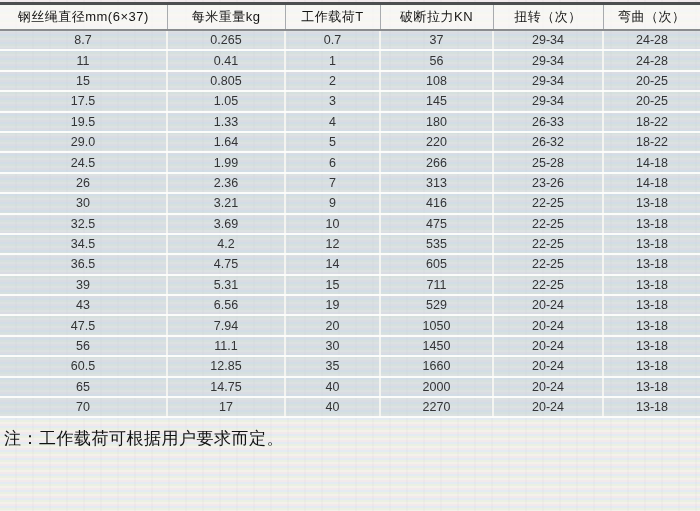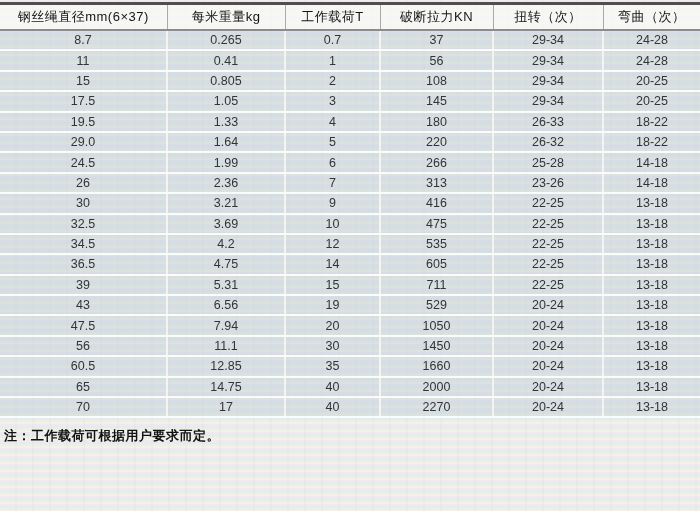--- a/index.html
+++ b/index.html
@@ -53,22 +53,22 @@
     border-bottom: 2px solid rgba(253,253,251,0.95);
     border-right: 2px solid rgba(246,246,242,0.9);
     font-size: 12.5px;
     color: #333436;
     text-align: center;
     vertical-align: middle;
   }
   tbody td:last-child { border-right: none; }
   .note {
     margin: 9px 0 0 4px;
-    font-size: 13px;
-    font-weight: bold;
+    font-size: 17px;
+    font-weight: normal;
     color: #121212;
     letter-spacing: 0.5px;
   }
   
   col.c0 { width: 167px; }
   col.c1 { width: 118px; }
   col.c2 { width: 95px;  }
   col.c3 { width: 113px; }
   col.c4 { width: 110px; }
   col.c5 { width: 97px;  }

